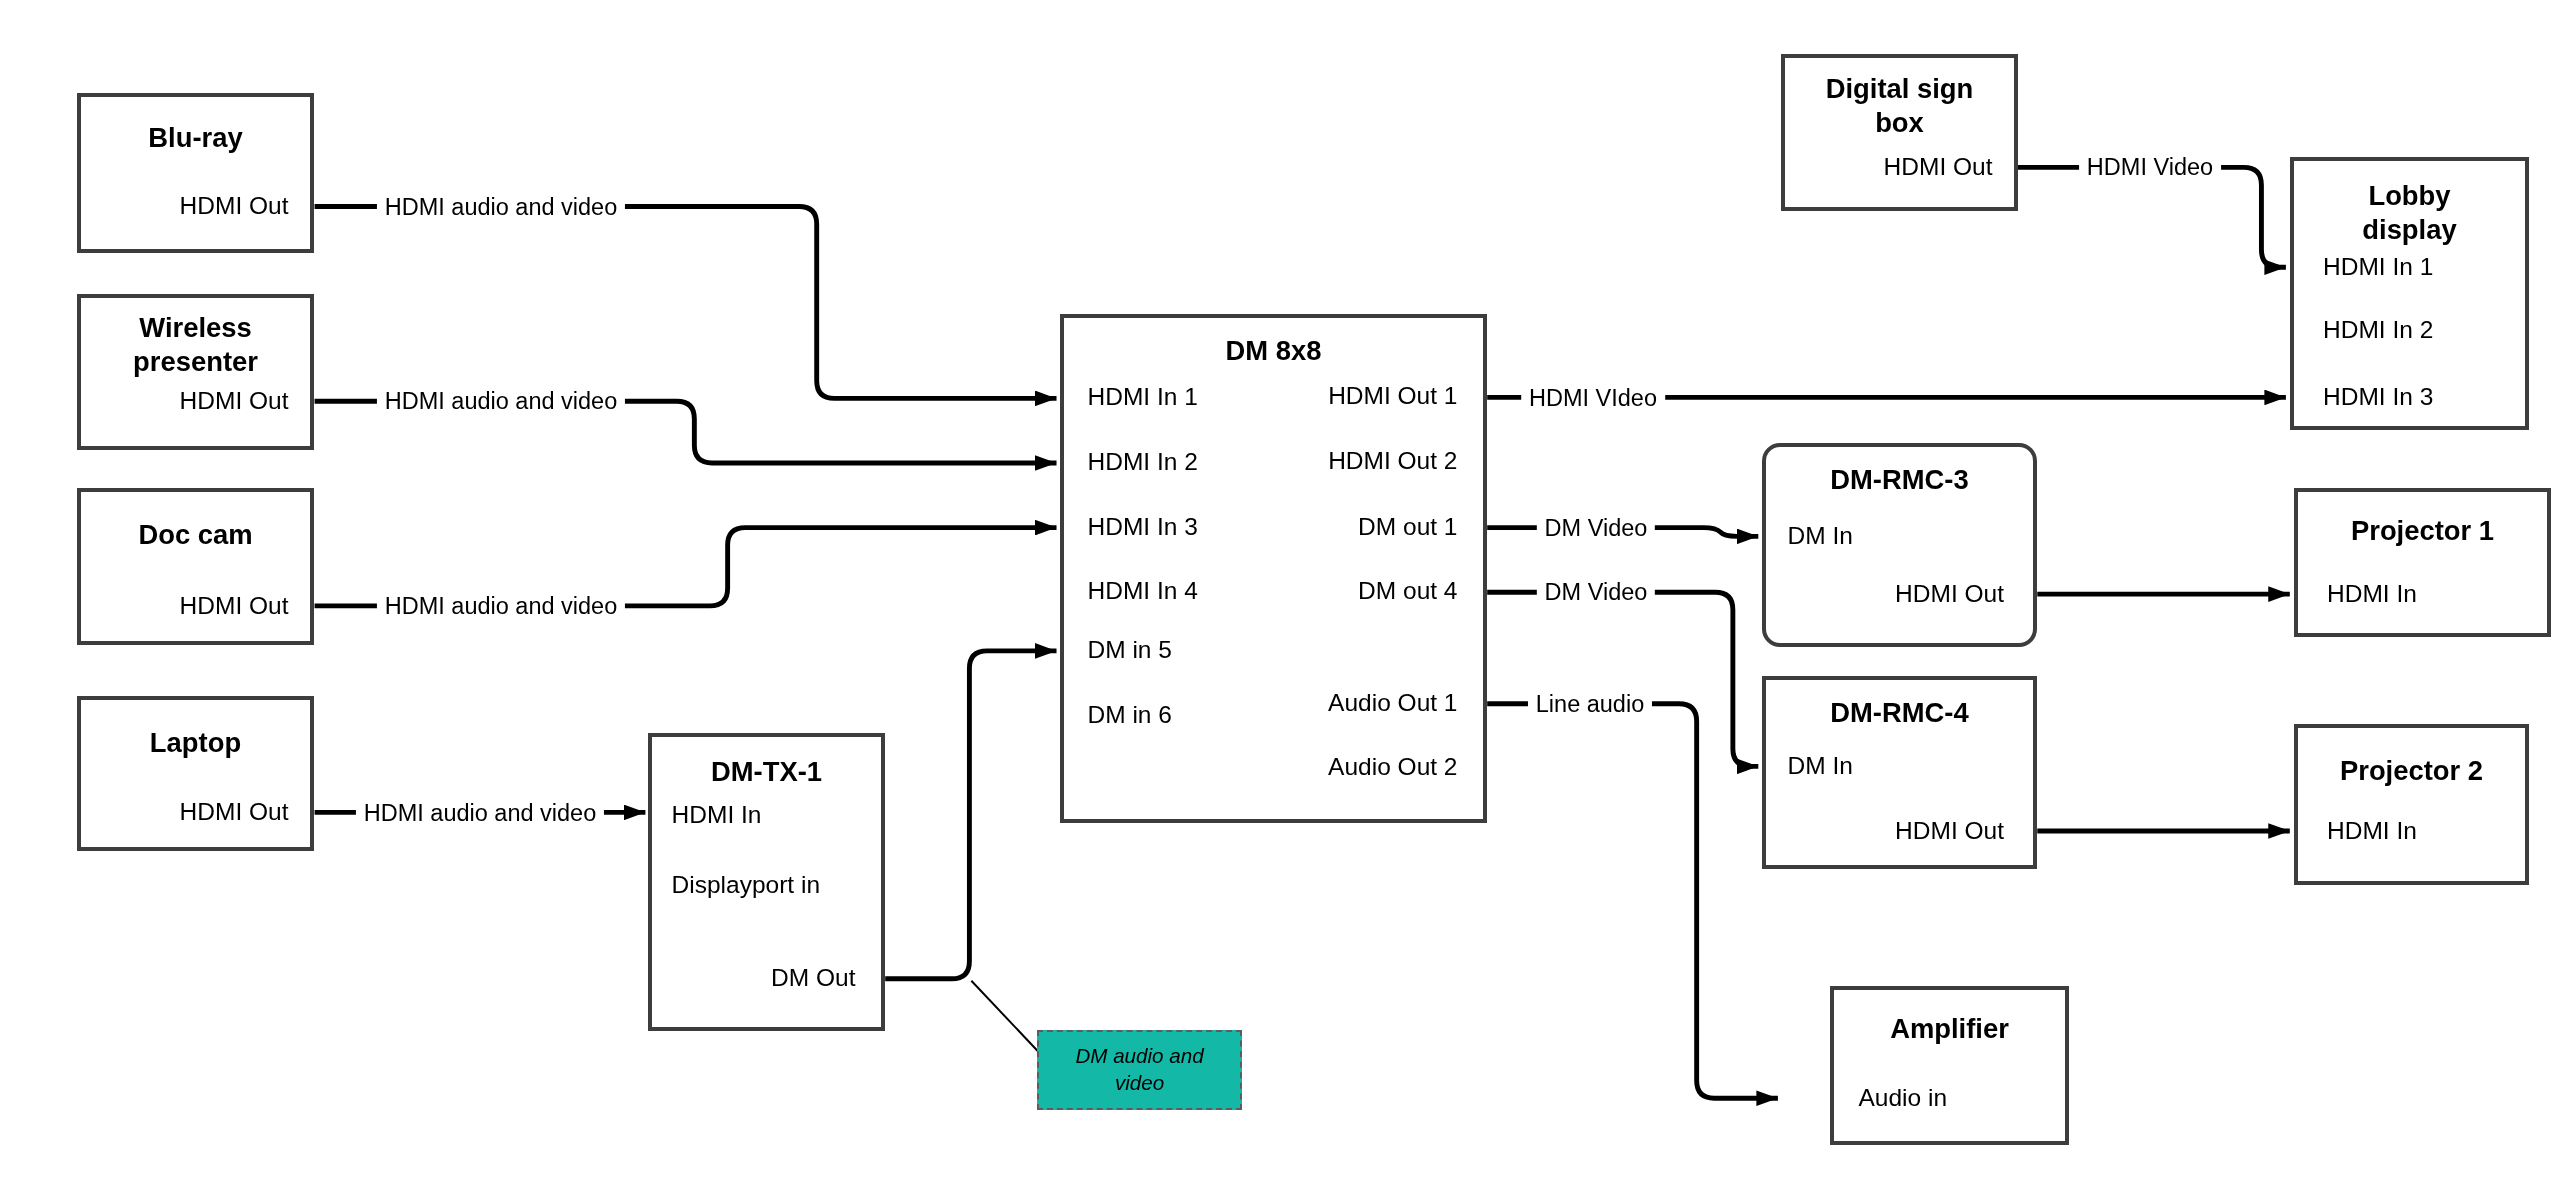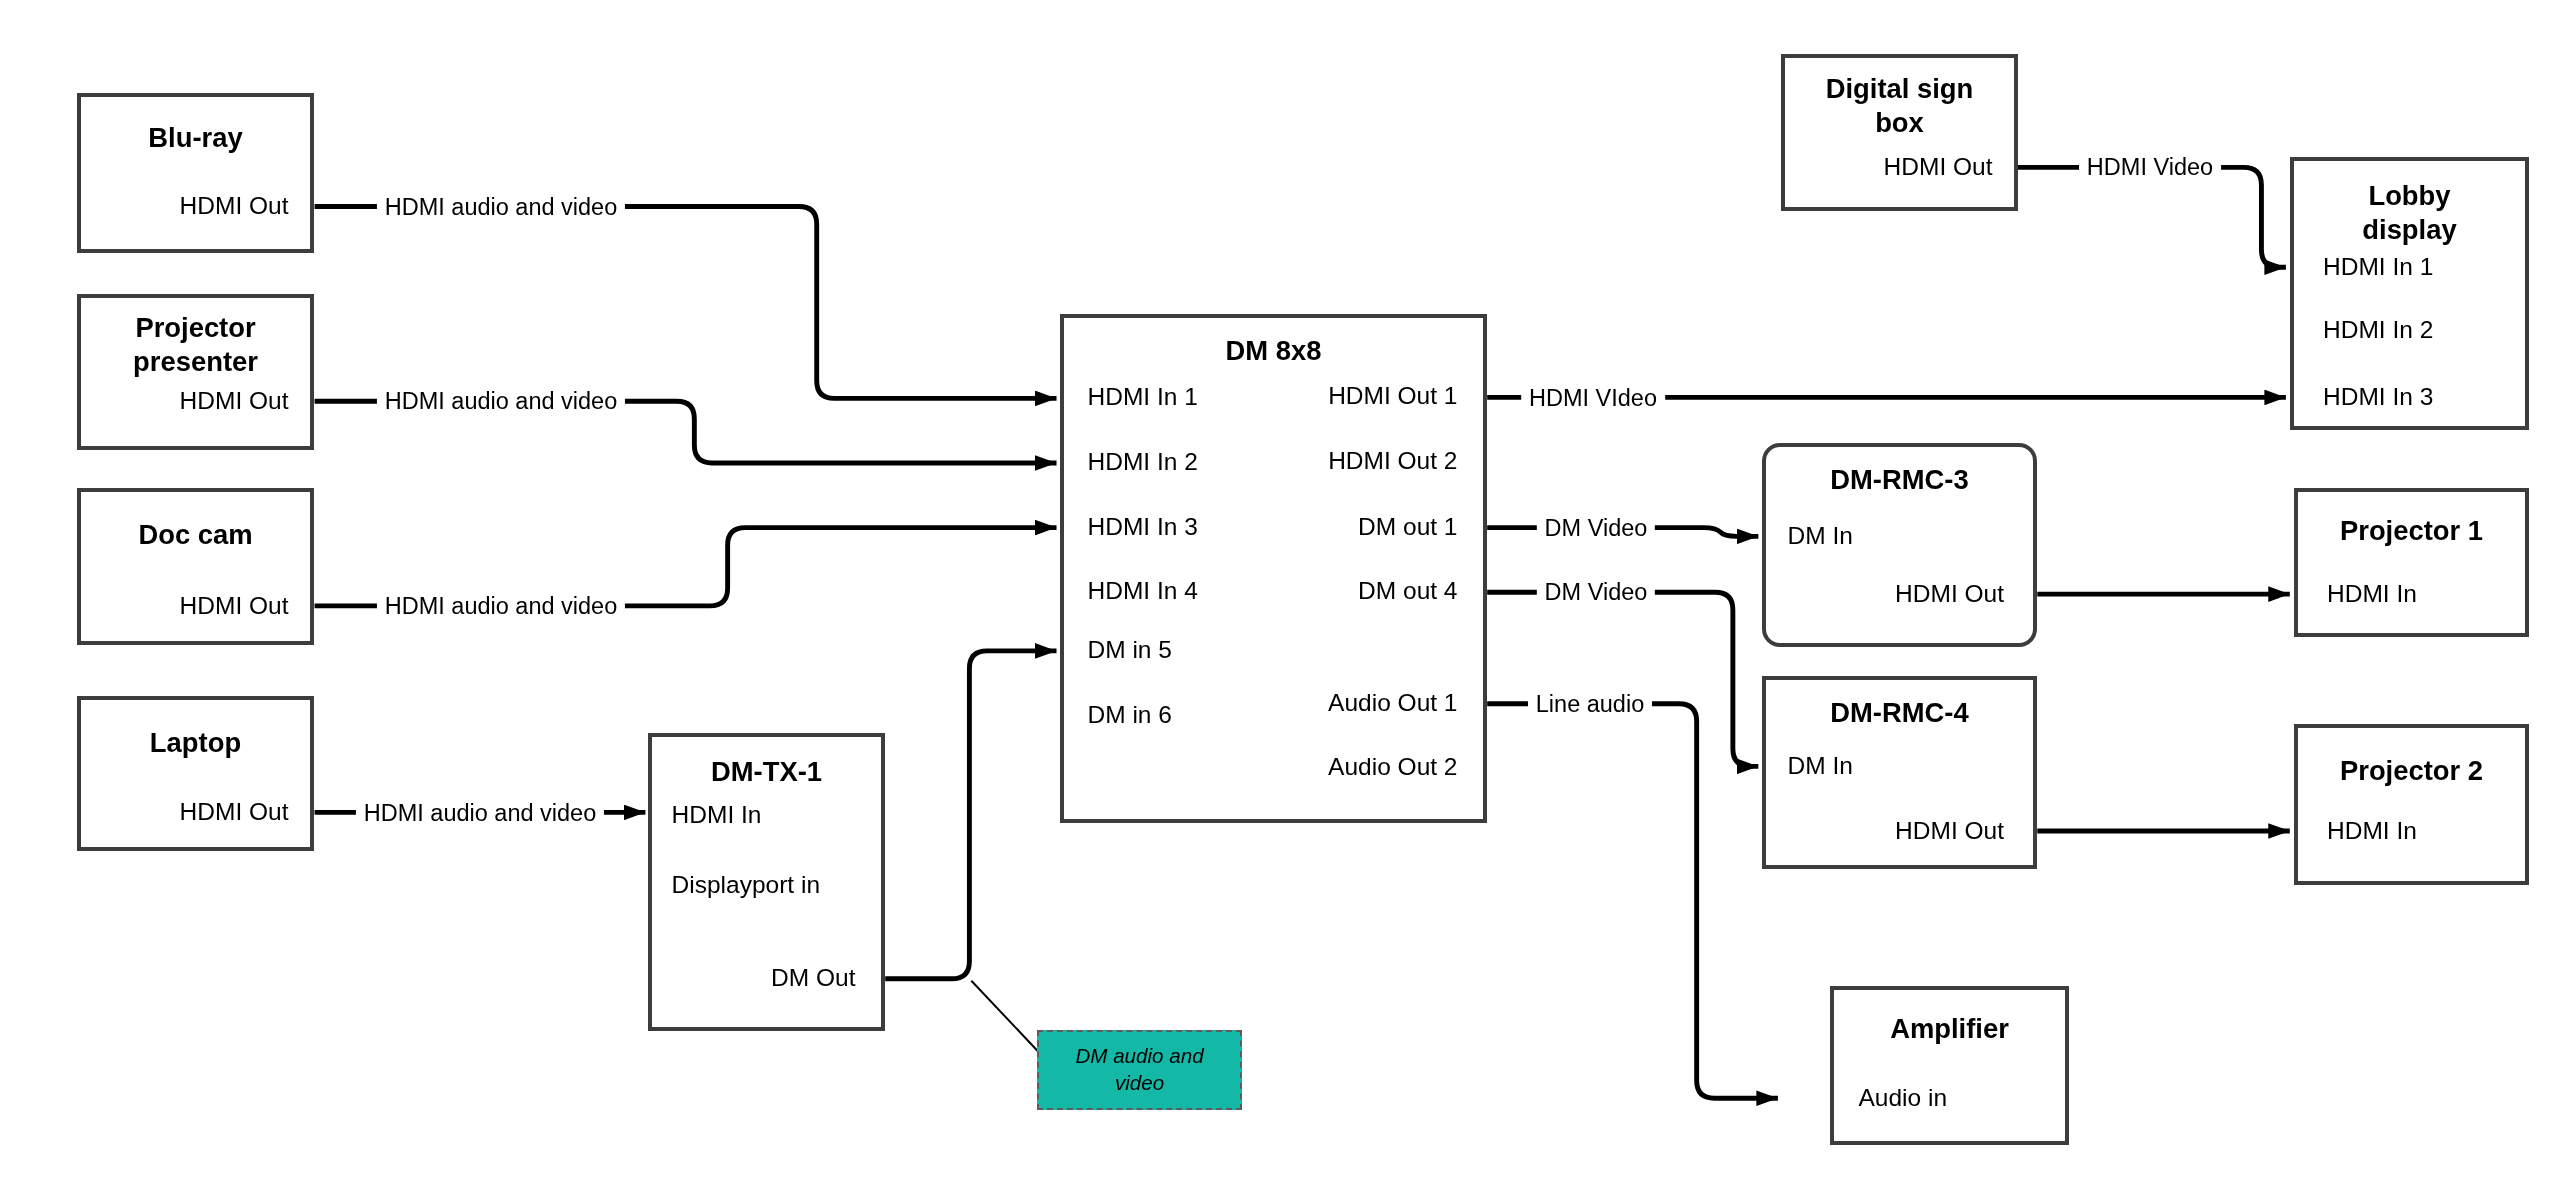--- a/index.html
+++ b/index.html
@@ -97,21 +97,21 @@
         <line class="leader" x1="992" y1="1002" x2="1060" y2="1074"></line>
       </g>
   </svg>
 
   <div id="node-layer">
       <div class="node" style="left: 77px; top: 93px; width: 237px; height: 160px;">
         <div class="title" style="top: 23.5px;">Blu-ray</div>
         <div class="port" style="top: 109px; right: 21.5px;">HDMI Out</div>
       </div>
       <div class="node" style="left: 77px; top: 294px; width: 237px; height: 156px;">
-        <div class="title" style="top: 12.7px;">Projector
+        <div class="title" style="top: 12.7px;">Wireless
 presenter</div>
         <div class="port" style="top: 103px; right: 21.5px;">HDMI Out</div>
       </div>
       <div class="node" style="left: 77px; top: 488px; width: 237px; height: 157px;">
         <div class="title" style="top: 25.5px;">Doc cam</div>
         <div class="port" style="top: 114px; right: 21.5px;">HDMI Out</div>
       </div>
       <div class="node" style="left: 77px; top: 696px; width: 237px; height: 155px;">
         <div class="title" style="top: 25.5px;">Laptop</div>
         <div class="port" style="top: 112px; right: 21.5px;">HDMI Out</div>
@@ -147,21 +147,21 @@
 display</div>
         <div class="port" style="top: 106px; left: 29px;">HDMI In 1</div>
         <div class="port" style="top: 169px; left: 29px;">HDMI In 2</div>
         <div class="port" style="top: 236px; left: 29px;">HDMI In 3</div>
       </div>
       <div class="node" style="left: 1762px; top: 443px; width: 275px; height: 204px; border-radius: 18px;">
         <div class="title" style="top: 15.7px;">DM-RMC-3</div>
         <div class="port" style="top: 89px; left: 21.5px;">DM In</div>
         <div class="port" style="top: 147px; right: 29px;">HDMI Out</div>
       </div>
-      <div class="node" style="left: 2294px; top: 488px; width: 235px; height: 149px;">
+      <div class="node" style="left: 2294px; top: 488px; width: 257px; height: 149px;">
         <div class="title" style="top: 21.5px;">Projector 1</div>
         <div class="port" style="top: 102px; left: 29px;">HDMI In</div>
       </div>
       <div class="node" style="left: 1762px; top: 676px; width: 275px; height: 193px;">
         <div class="title" style="top: 15.7px;">DM-RMC-4</div>
         <div class="port" style="top: 86px; left: 21.5px;">DM In</div>
         <div class="port" style="top: 151px; right: 29px;">HDMI Out</div>
       </div>
       <div class="node" style="left: 2294px; top: 724px; width: 235px; height: 161px; padding-left: 33px;">
         <div class="title" style="top: 25.5px;">Projector 2</div>

